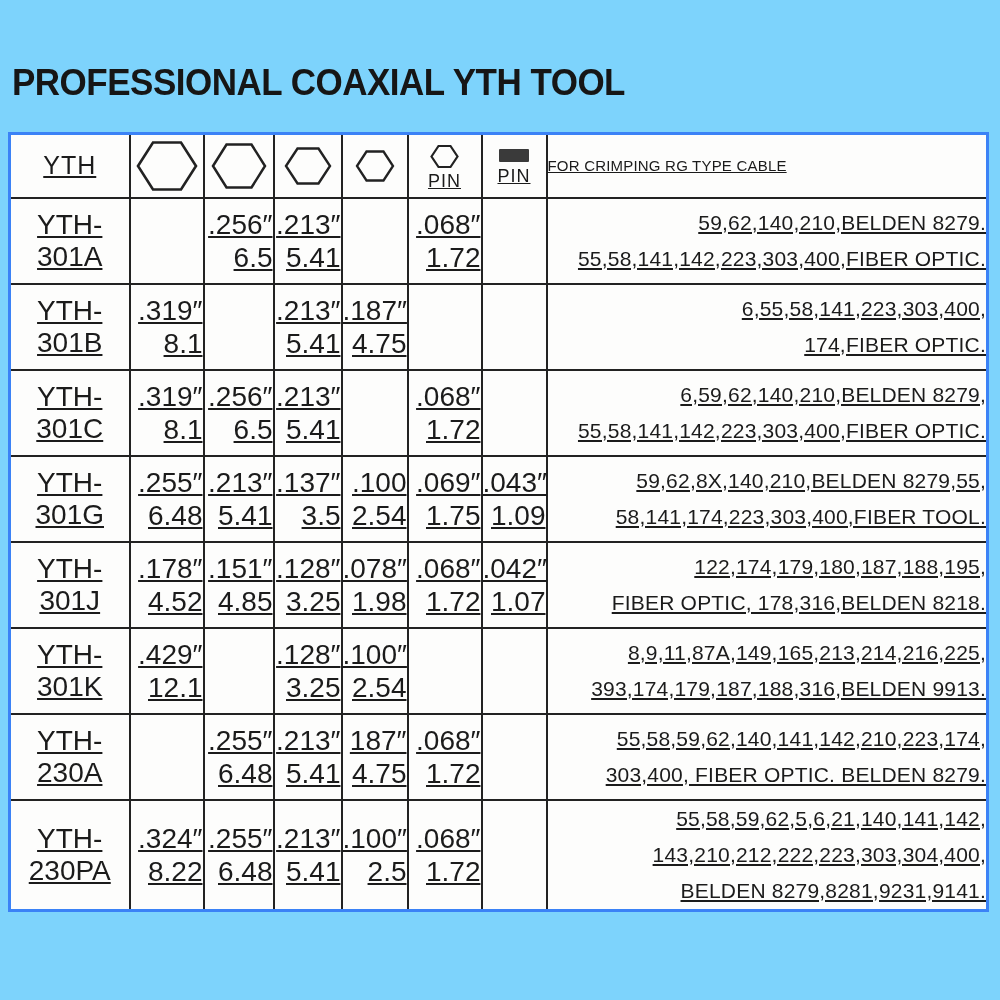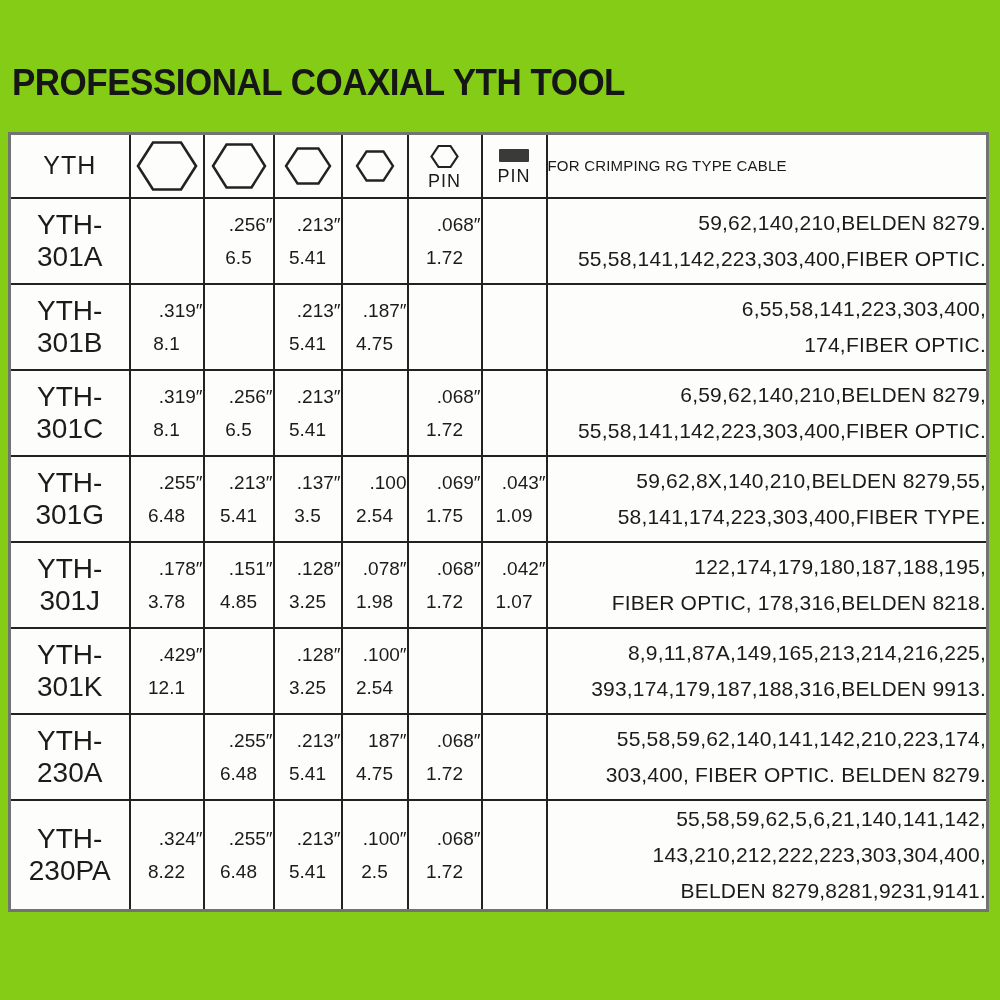--- a/index.html
+++ b/index.html
@@ -8,21 +8,21 @@
     padding: 0;
     width: 1000px;
     height: 1000px;
     background: #ffffff;
     font-family: "Liberation Sans", sans-serif;
     color: #1b1b1b;
   }
   .page {
     width: 1000px;
     height: 1000px;
-    background: #84cc16;
+    background: #7dd3fc;
     overflow: hidden;
   }
   .page-title {
     margin: 62px 0 0 12px;
     font-size: 35px;
     font-weight: 800;
     letter-spacing: -0.5px;
     color: #161616;
     transform: scaleY(1.04);
     transform-origin: left top;
@@ -33,21 +33,21 @@
     table-layout: fixed;
     width: 978px;
     background: #fdfdfc;
   }
   table.spec td, table.spec th {
     border: 2px solid #222222;
     padding: 0;
     vertical-align: middle;
     font-weight: normal;
   }
-  table.spec { border: 3px solid #737373; }
+  table.spec { border: 3px solid #3b82f6; text-decoration: underline; }
 
   
   tr.head-row { height: 64px; }
   th.model-head {
     font-size: 25px;
     text-align: center;
     letter-spacing: 1px;
   }
   th.hex-head { text-align: center; }
   th.pin-head { text-align: center; }
@@ -79,26 +79,26 @@
   tr.data-row { height: 86px; }
   tr.data-row.tall { height: 102px; }
   td.model-cell {
     font-size: 28px;
     text-align: center;
     vertical-align: bottom;
     padding-bottom: 20px;
     letter-spacing: 0px;
   }
   td.die-cell {
-    font-size: 19px;
+    font-size: 28px;
     text-align: right;
     padding: 4px 7px 4px 2px;
   }
   td.die-cell .inch { line-height: 33px; min-height: 33px; }
-  td.die-cell .mm   { line-height: 33px; min-height: 33px; text-align: center; }
+  td.die-cell .mm   { line-height: 33px; min-height: 33px; }
   td.cable-cell {
     font-size: 21px;
     text-align: right;
     padding-left: 9px;
     letter-spacing: 0.2px;
   }
   td.cable-cell .cable-line { line-height: 36px; white-space: nowrap; }
 </style>
 </head>
 <body>
@@ -273,28 +273,28 @@
           <td class="die-cell">
             <div class="inch">.069″</div>
             <div class="mm">1.75</div>
           </td>
           <td class="die-cell">
             <div class="inch">.043″</div>
             <div class="mm">1.09</div>
           </td>
           <td class="cable-cell">
             <div class="cable-line">59,62,8X,140,210,BELDEN 8279,55,</div>
-            <div class="cable-line">58,141,174,223,303,400,FIBER TYPE.</div>
+            <div class="cable-line">58,141,174,223,303,400,FIBER TOOL.</div>
           </td>
         </tr>
         <tr class="data-row">
           <td class="model-cell">YTH-301J</td>
           <td class="die-cell">
             <div class="inch">.178″</div>
-            <div class="mm">3.78</div>
+            <div class="mm">4.52</div>
           </td>
           <td class="die-cell">
             <div class="inch">.151″</div>
             <div class="mm">4.85</div>
           </td>
           <td class="die-cell">
             <div class="inch">.128″</div>
             <div class="mm">3.25</div>
           </td>
           <td class="die-cell">

